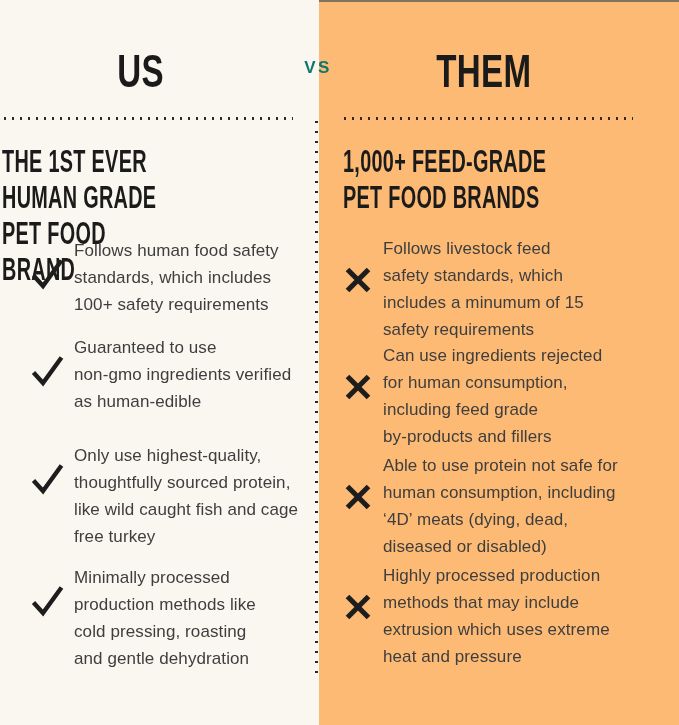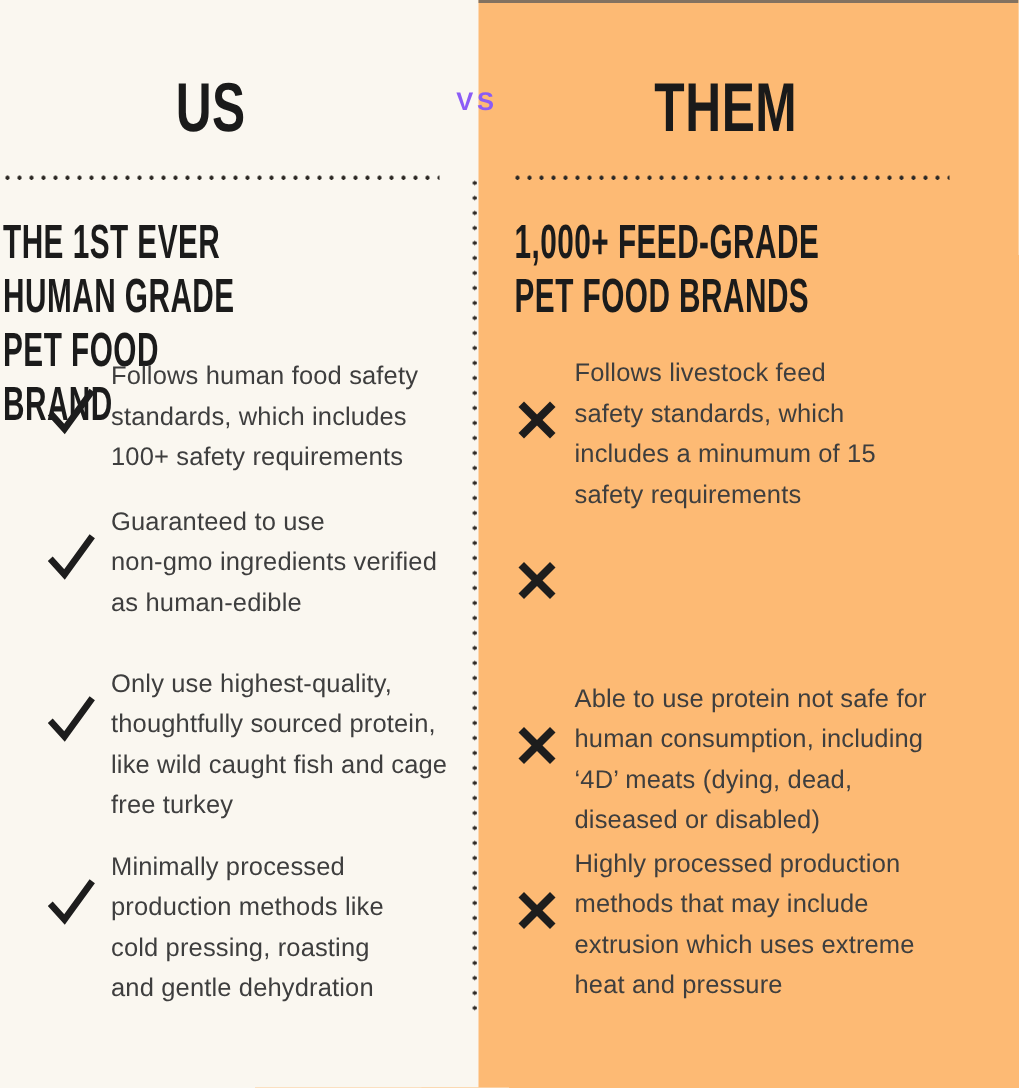--- a/index.html
+++ b/index.html
@@ -19,21 +19,21 @@
   
   .col-title {
     position: absolute; top: 46px; left: 0; width: 100%;
     text-align: center; font-weight: bold; font-size: 46px; line-height: 50px;
     color: #1a1a1a; transform: scaleX(0.72); transform-origin: center;
     letter-spacing: 0.5px; white-space: nowrap;
   }
   .col-right .col-title { padding-right: 42px; box-sizing: border-box; }
   .vs {
     position: absolute; left: 318px; top: 58px; transform: translateX(-50%);
-    font-weight: bold; font-size: 17px; letter-spacing: 2.5px; color: #8b5cf6;
+    font-weight: bold; font-size: 17px; letter-spacing: 2.5px; color: #0f766e;
   }
 
   
   .hrule {
     position: absolute; top: 117px; height: 3px;
     background-image: radial-gradient(circle, #2e2a26 1.3px, transparent 1.45px);
     background-size: 8px 3px; background-repeat: repeat-x; background-position: 0 50%;
   }
   .hrule-left  { left: 1px;   width: 292px; }
   .hrule-right { left: 341px; width: 292px; }
@@ -142,20 +142,24 @@
 safety requirements</p>
     </div>
 
     <div class="item" style="top:342px">
       <span class="icon icon-cross">
         <svg viewBox="0 0 26 26">
             <line x1="2.5" y1="2.5" x2="23.5" y2="23.5" stroke="#1d1d1d" stroke-width="5.2"></line>
             <line x1="23.5" y1="2.5" x2="2.5" y2="23.5" stroke="#1d1d1d" stroke-width="5.2"></line>
           </svg>
       </span>
+      <p class="item-text">Can use ingredients rejected
+for human consumption,
+including feed grade
+by-products and fillers</p>
     </div>
 
     <div class="item" style="top:452px">
       <span class="icon icon-cross">
         <svg viewBox="0 0 26 26">
             <line x1="2.5" y1="2.5" x2="23.5" y2="23.5" stroke="#1d1d1d" stroke-width="5.2"></line>
             <line x1="23.5" y1="2.5" x2="2.5" y2="23.5" stroke="#1d1d1d" stroke-width="5.2"></line>
           </svg>
       </span>
       <p class="item-text">Able to use protein not safe for

